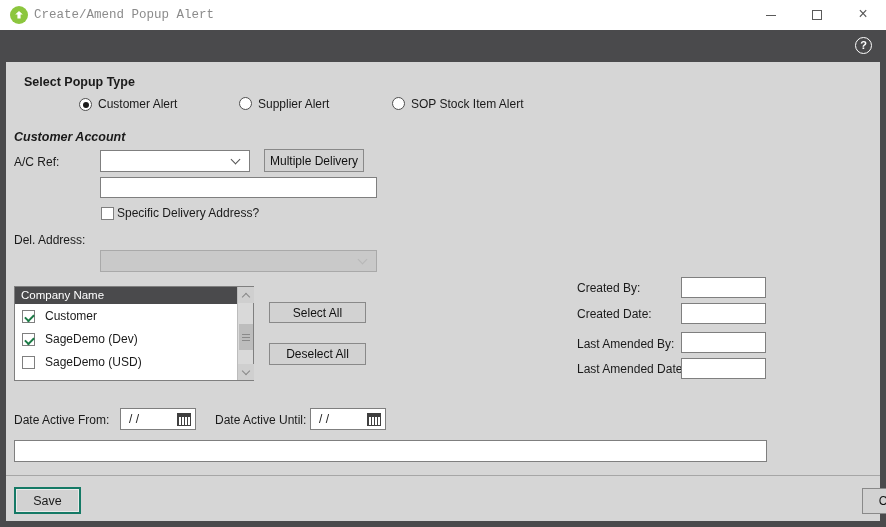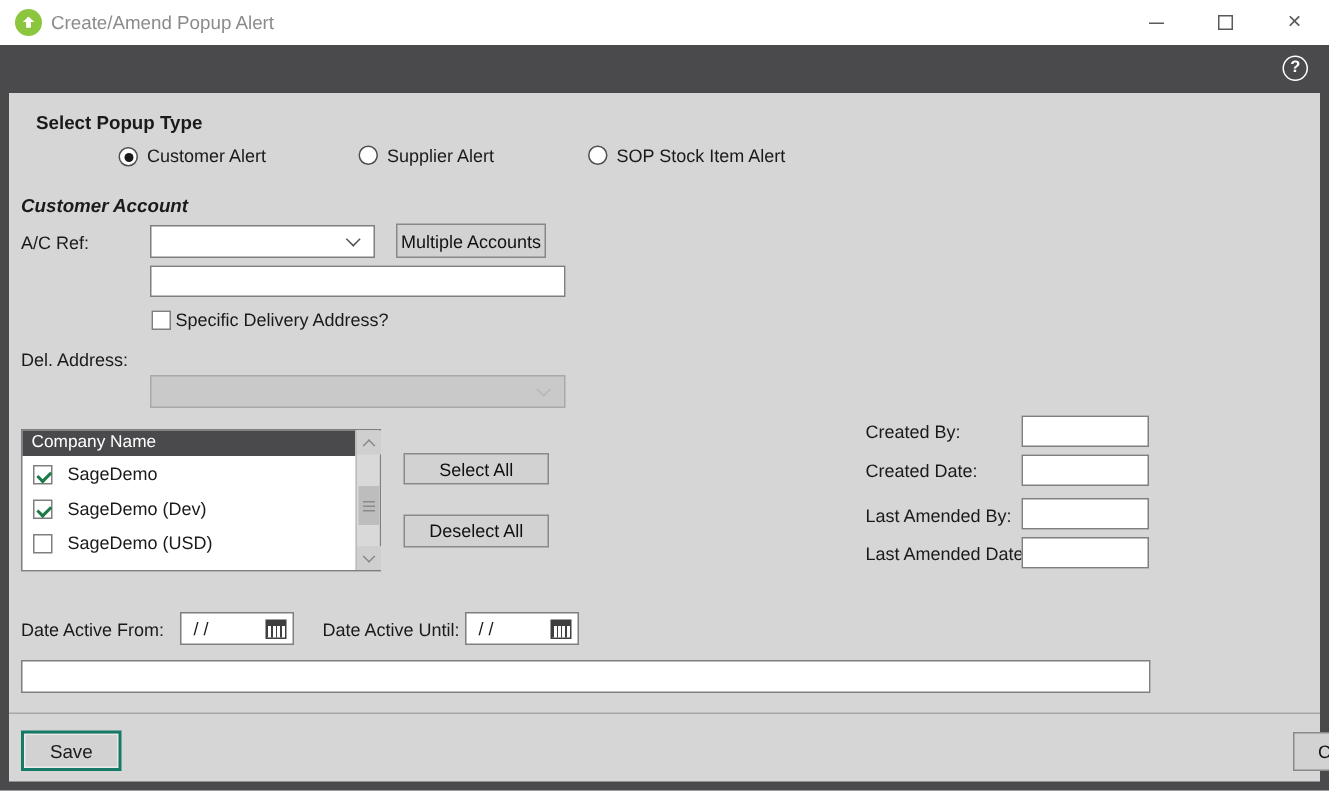--- a/index.html
+++ b/index.html
@@ -2,21 +2,21 @@
 <html><head>
 <meta charset="utf-8">
 <style>
   * { margin:0; padding:0; box-sizing:border-box; }
   body { font-family:"Liberation Sans", sans-serif; background:#9a9a9a; }
   .window {
     position:relative; width:886px; height:527px; background:#4a4a4c;
     overflow:hidden; font-size:12px; color:#1a1a1a;
   }
   
-  .titlebar { position:absolute; left:0; top:0; width:886px; height:30px; background:#ffffff; }
+  .titlebar { position:absolute; left:0; top:0; width:886px; height:30px; background:#ffffff;font-family:Liberation Mono, monospace; }
   .app-icon { position:absolute; left:10px; top:6px; width:18px; height:18px; border-radius:50%; background:#8cc63e; }
   .app-icon .home { position:absolute; left:4px; top:4px; width:10px; height:10px; background:#ffffff;
     clip-path:polygon(50% 10%, 88% 46%, 66% 46%, 66% 85%, 34% 85%, 34% 46%, 12% 46%); }
   .win-title { position:absolute; left:34px; top:0; line-height:30px; color:#8b8b8b; font-size:12.5px; }
   .win-controls { position:absolute; right:0; top:0; height:30px; display:flex; }
   .wc { width:46px; height:30px; display:flex; align-items:center; justify-content:center; }
   .min-glyph { width:10px; height:0; border-top:1px solid #5a5a5a; }
   .max-glyph { width:10px; height:10px; border:1px solid #5a5a5a; background:transparent; }
   .x-glyph { font-size:16px; color:#5a5a5a; line-height:16px; font-weight:400; }
   
@@ -112,40 +112,40 @@
     <span class="lbl">SOP Stock Item Alert</span>
   </div>
 
   <div class="abs lbl bold" style="left:14px; top:130px;font-style:italic;">Customer Account</div>
 
   <div class="abs lbl" style="left:14px; top:155px;">A/C Ref:</div>
   <div class="abs combo" style="left:100px; top:150px; width:150px; height:22px;">
     <span class="lbl" style="line-height:20px; padding-left:4px;"></span>
     <span class="chev"></span>
   </div>
-  <div class="abs btn" style="left:264px; top:149px; width:100px; height:23px;">Multiple Accounts</div>
+  <div class="abs btn" style="left:264px; top:149px; width:100px; height:23px;">Multiple Delivery</div>
 
   <div class="abs tfield" style="left:100px; top:177px; width:277px; height:21px; line-height:19px;"></div>
 
   <div class="abs" style="left:101px; top:206px; display:flex; align-items:center; gap:3px;">
     <span class="checkbox"></span>
     <span class="lbl">Specific Delivery Address?</span>
   </div>
 
   <div class="abs lbl" style="left:14px; top:233px;">Del. Address:</div>
   <div class="abs combo disabled" style="left:100px; top:228px; width:277px; height:22px;">
     <span class="lbl" style="line-height:20px; padding-left:4px;"></span>
     <span class="chev"></span>
   </div>
 
   <div class="listbox">
     <div class="list-header">Company Name</div>
     <div class="list-row" style="top:21px;">
       <span class="checkbox checked"></span>
-      <span>SageDemo</span>
+      <span>Customer</span>
     </div>
     <div class="list-row" style="top:44px;">
       <span class="checkbox checked"></span>
       <span>SageDemo (Dev)</span>
     </div>
     <div class="list-row" style="top:67px;">
       <span class="checkbox"></span>
       <span>SageDemo (USD)</span>
     </div>
     <div class="scrollbar">

